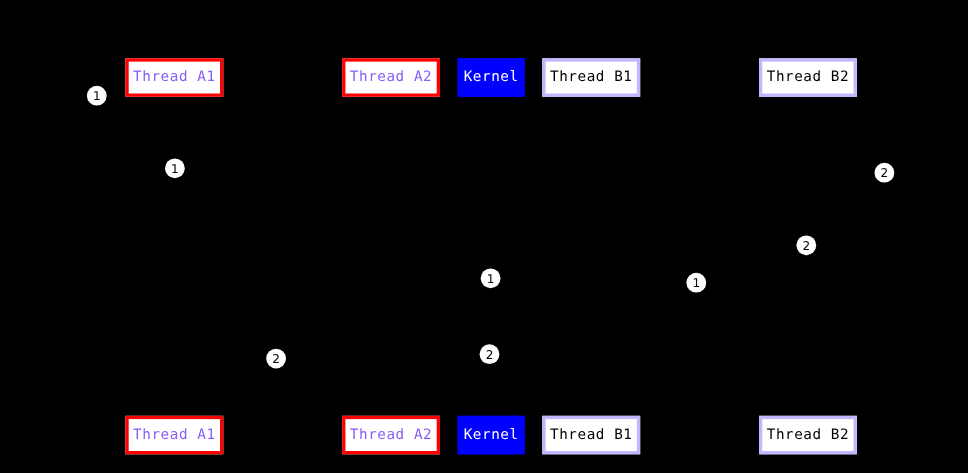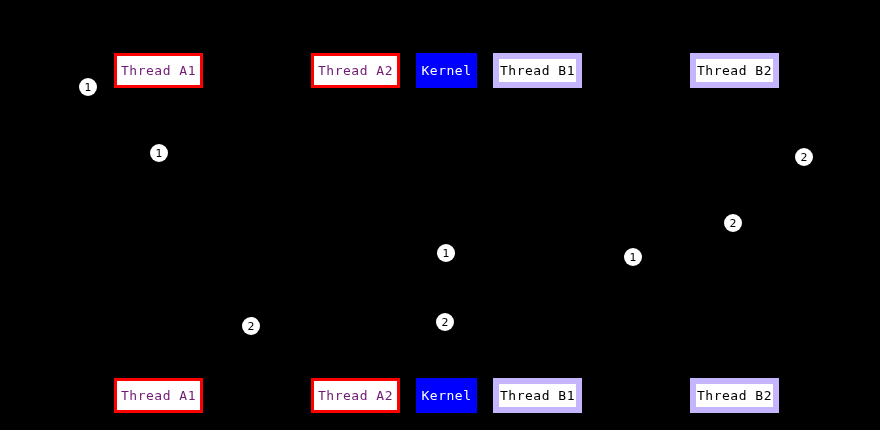--- a/index.html
+++ b/index.html
@@ -29,25 +29,25 @@
     align-items: center;
     justify-content: center;
     font-size: 13px;
     letter-spacing: 0.5px;
     white-space: nowrap;
     line-height: 1;
   }
   .node-box.red {
     background: #ffffff;
     border: 3px solid #ff0000;
-    color: #701a75;
+    color: #8b5cf6;
   }
   .node-box.blue {
     background: #ffffff;
-    border: 6px solid #c4b5fd;
+    border: 3px solid #c4b5fd;
     color: #000000;
   }
   .node-box.filled {
     background: #0000ff;
     border: 1px solid #0000ff;
     color: #ffffff;
     text-align: center;
   }
   .step-badge {
     position: absolute;

